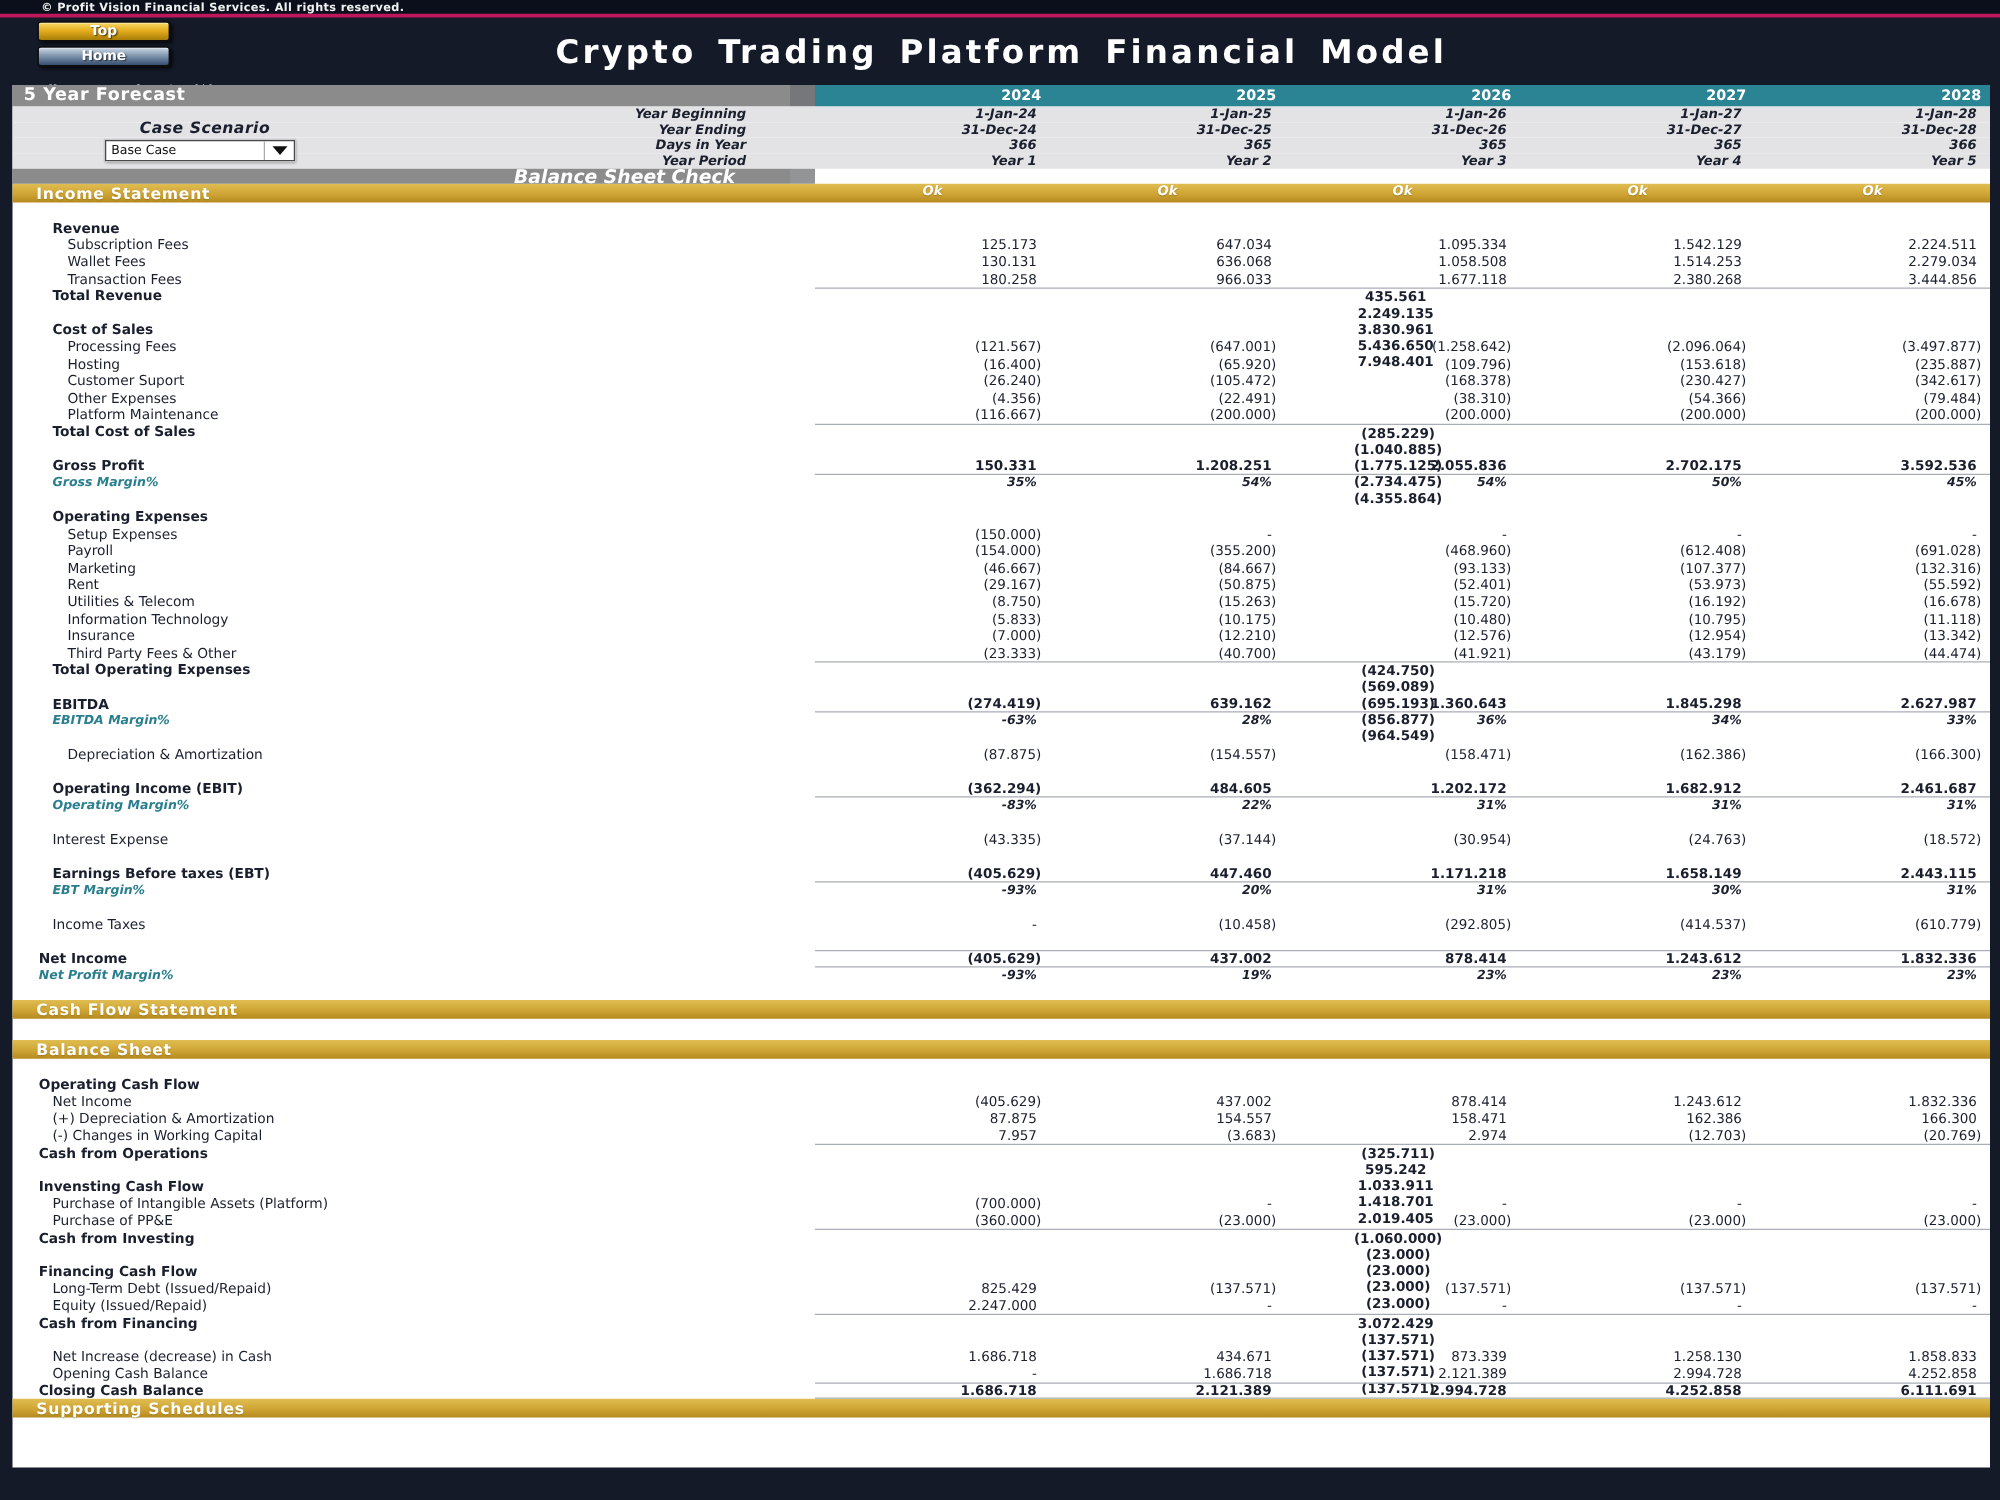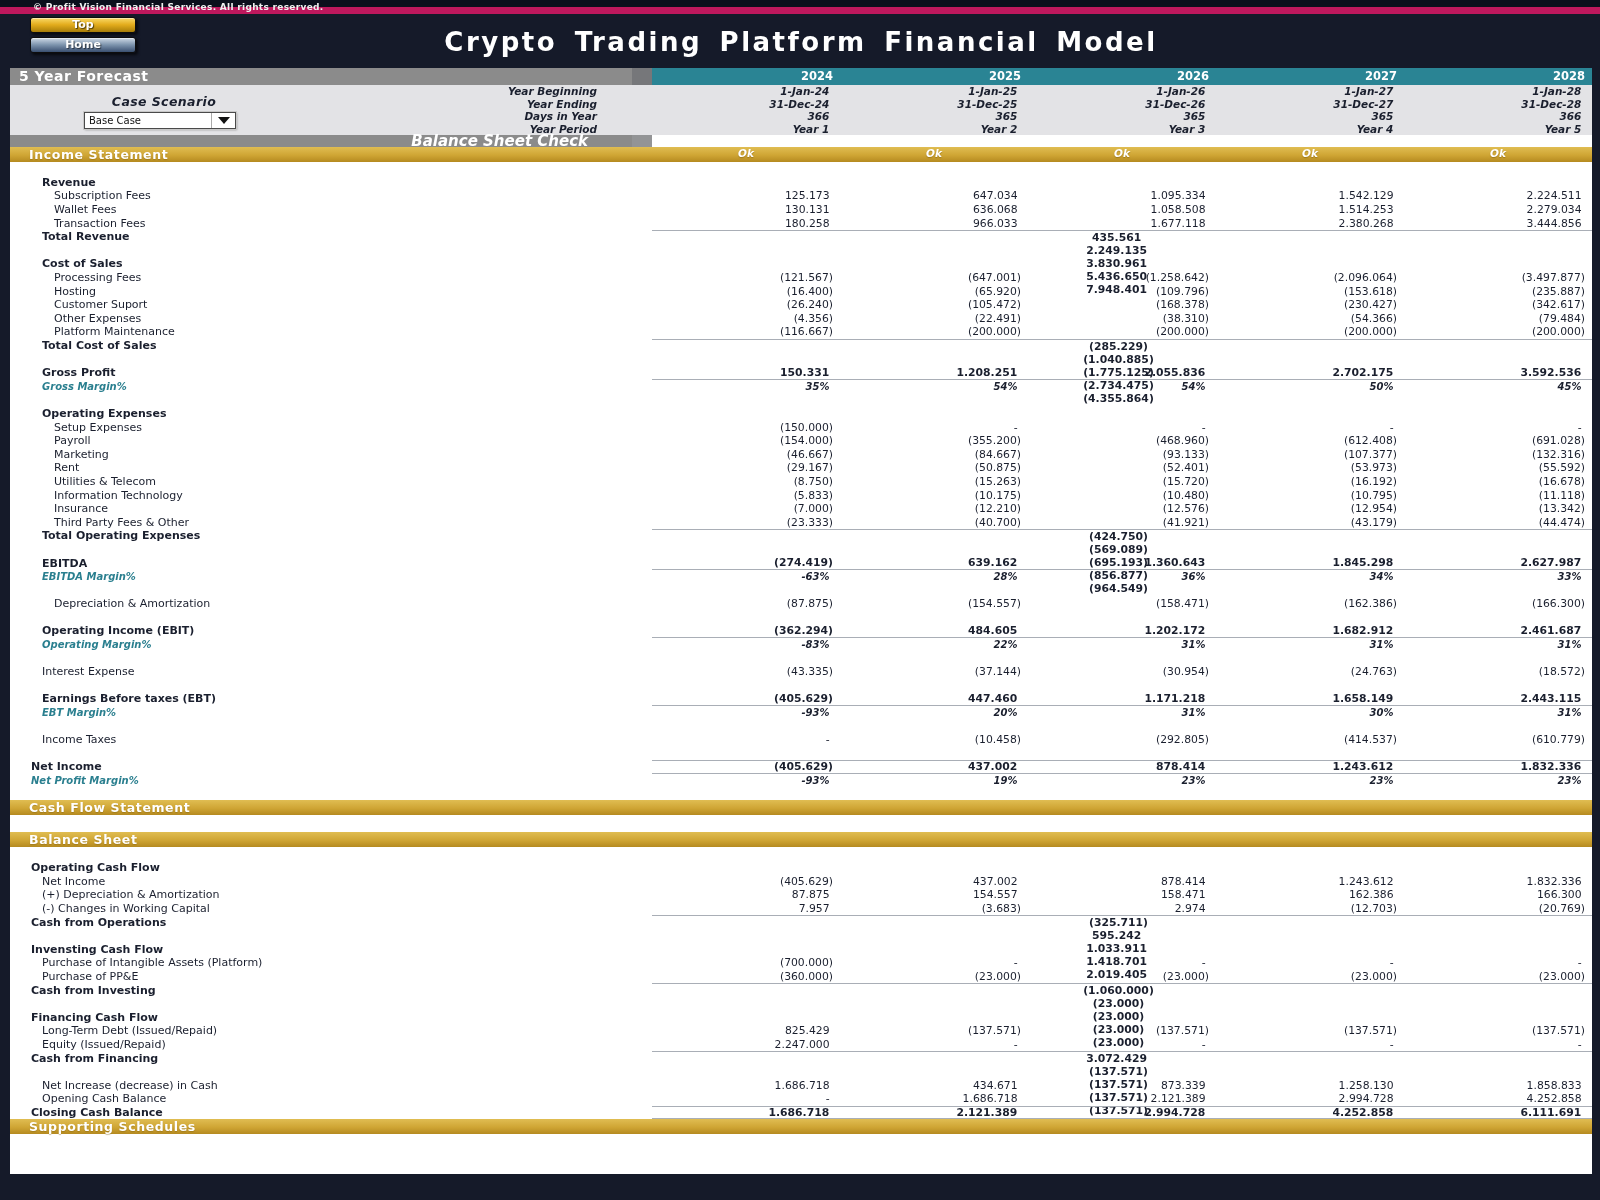--- a/index.html
+++ b/index.html
@@ -4,21 +4,21 @@
 <style>
   * { margin:0; padding:0; box-sizing:border-box; }
   html,body { width:1600px; height:1200px; overflow:hidden; }
   body {
     background:#151a29;
     font-family:"DejaVu Sans","Liberation Sans",sans-serif;
     position:relative;
   }
   .copyright {
     position:absolute; top:0; left:0; width:1600px; height:14px;
-    background:#0b0f1c; border-bottom:7px solid #be185d;
+    background:#0b0f1c; border-bottom:3px solid #be185d;
     color:#f0f0f0; font-size:9px; font-weight:bold;
     padding:2px 0 0 33px; letter-spacing:.3px;
   }
   .btn {
     position:absolute; left:30px; width:106px; height:16px;
     border:1px solid #0d0d0d; border-radius:3px;
     color:#fff; font-size:11px; font-weight:bold; text-align:center;
     line-height:14px; cursor:pointer;
     text-shadow:1px 1px 1px rgba(0,0,0,.6);
     box-shadow:2px 2px 3px rgba(0,0,0,.65), inset 0 1px 0 rgba(255,255,255,.45);

